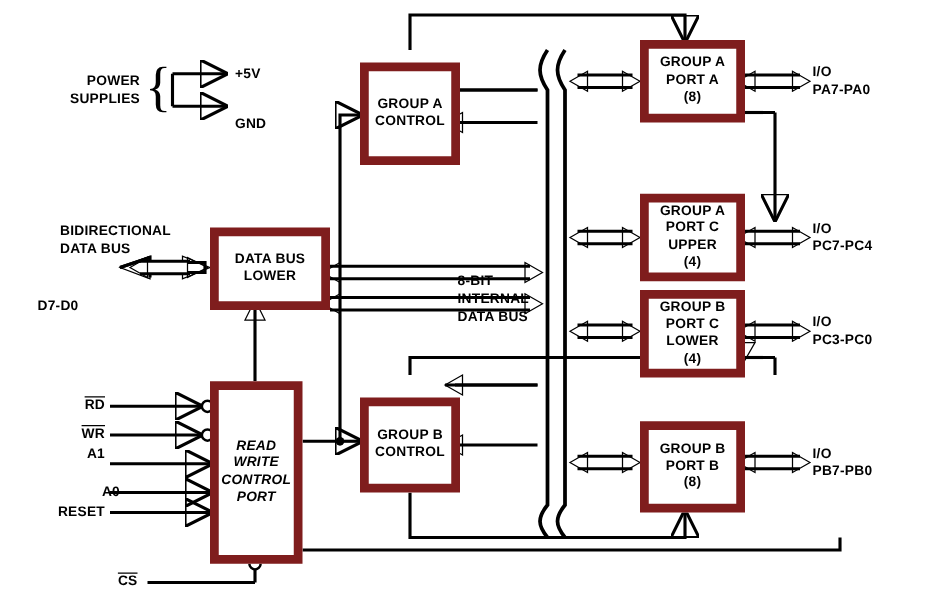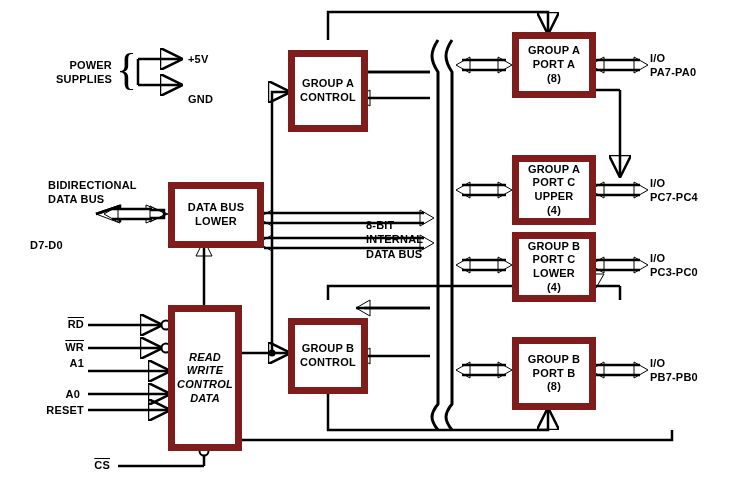--- a/index.html
+++ b/index.html
@@ -199,21 +199,21 @@
 
   <div class="box" style="left:168px; top:182px; width:96px; height:66px;">
     <span>DATA BUS</span>
     <span>LOWER</span>
   </div>
 
   <div class="box" style="left:168px; top:305px; width:74px; height:146px;font-style:italic;">
     <span>READ</span>
     <span>WRITE</span>
     <span>CONTROL</span>
-    <span>DATA</span>
+    <span>PORT</span>
   </div>
 
   <div class="box" style="left:288px; top:50px; width:80px; height:82px;">
     <span>GROUP A</span>
     <span>CONTROL</span>
   </div>
 
   <div class="box" style="left:288px; top:318px; width:80px; height:76px;">
     <span>GROUP B</span>
     <span>CONTROL</span>
@@ -255,21 +255,21 @@
 DATA BUS</div>
   <div class="lbl" style="left:30px; top:222px; width:56px;margin-top:16px;">D7-D0</div>
 
   <div class="lbl" style="left:366px; top:218px; width:80px;">8-BIT
 INTERNAL
 DATA BUS</div>
 
   <div class="lbl right ovl" style="left:44px; top:317px; width:40px;">RD</div>
   <div class="lbl right ovl" style="left:44px; top:340px; width:40px;">WR</div>
   <div class="lbl right" style="left:44px; top:356px; width:40px;">A1</div>
-  <div class="lbl right" style="left:40px; top:387px; width:40px;">A0</div>
+  <div class="lbl right" style="left:56px; top:387px; width:40px;">A0</div>
   <div class="lbl right" style="left:20px; top:403px; width:64px;">RESET</div>
   <div class="lbl right ovl" style="left:70px; top:458px; width:40px;">CS</div>
 
   <div class="lbl" style="left:650px; top:51px; width:80px;">I/O
 PA7-PA0</div>
   <div class="lbl" style="left:650px; top:176px; width:80px;">I/O
 PC7-PC4</div>
   <div class="lbl" style="left:650px; top:251px; width:80px;">I/O
 PC3-PC0</div>
   <div class="lbl" style="left:650px; top:356px; width:80px;">I/O

